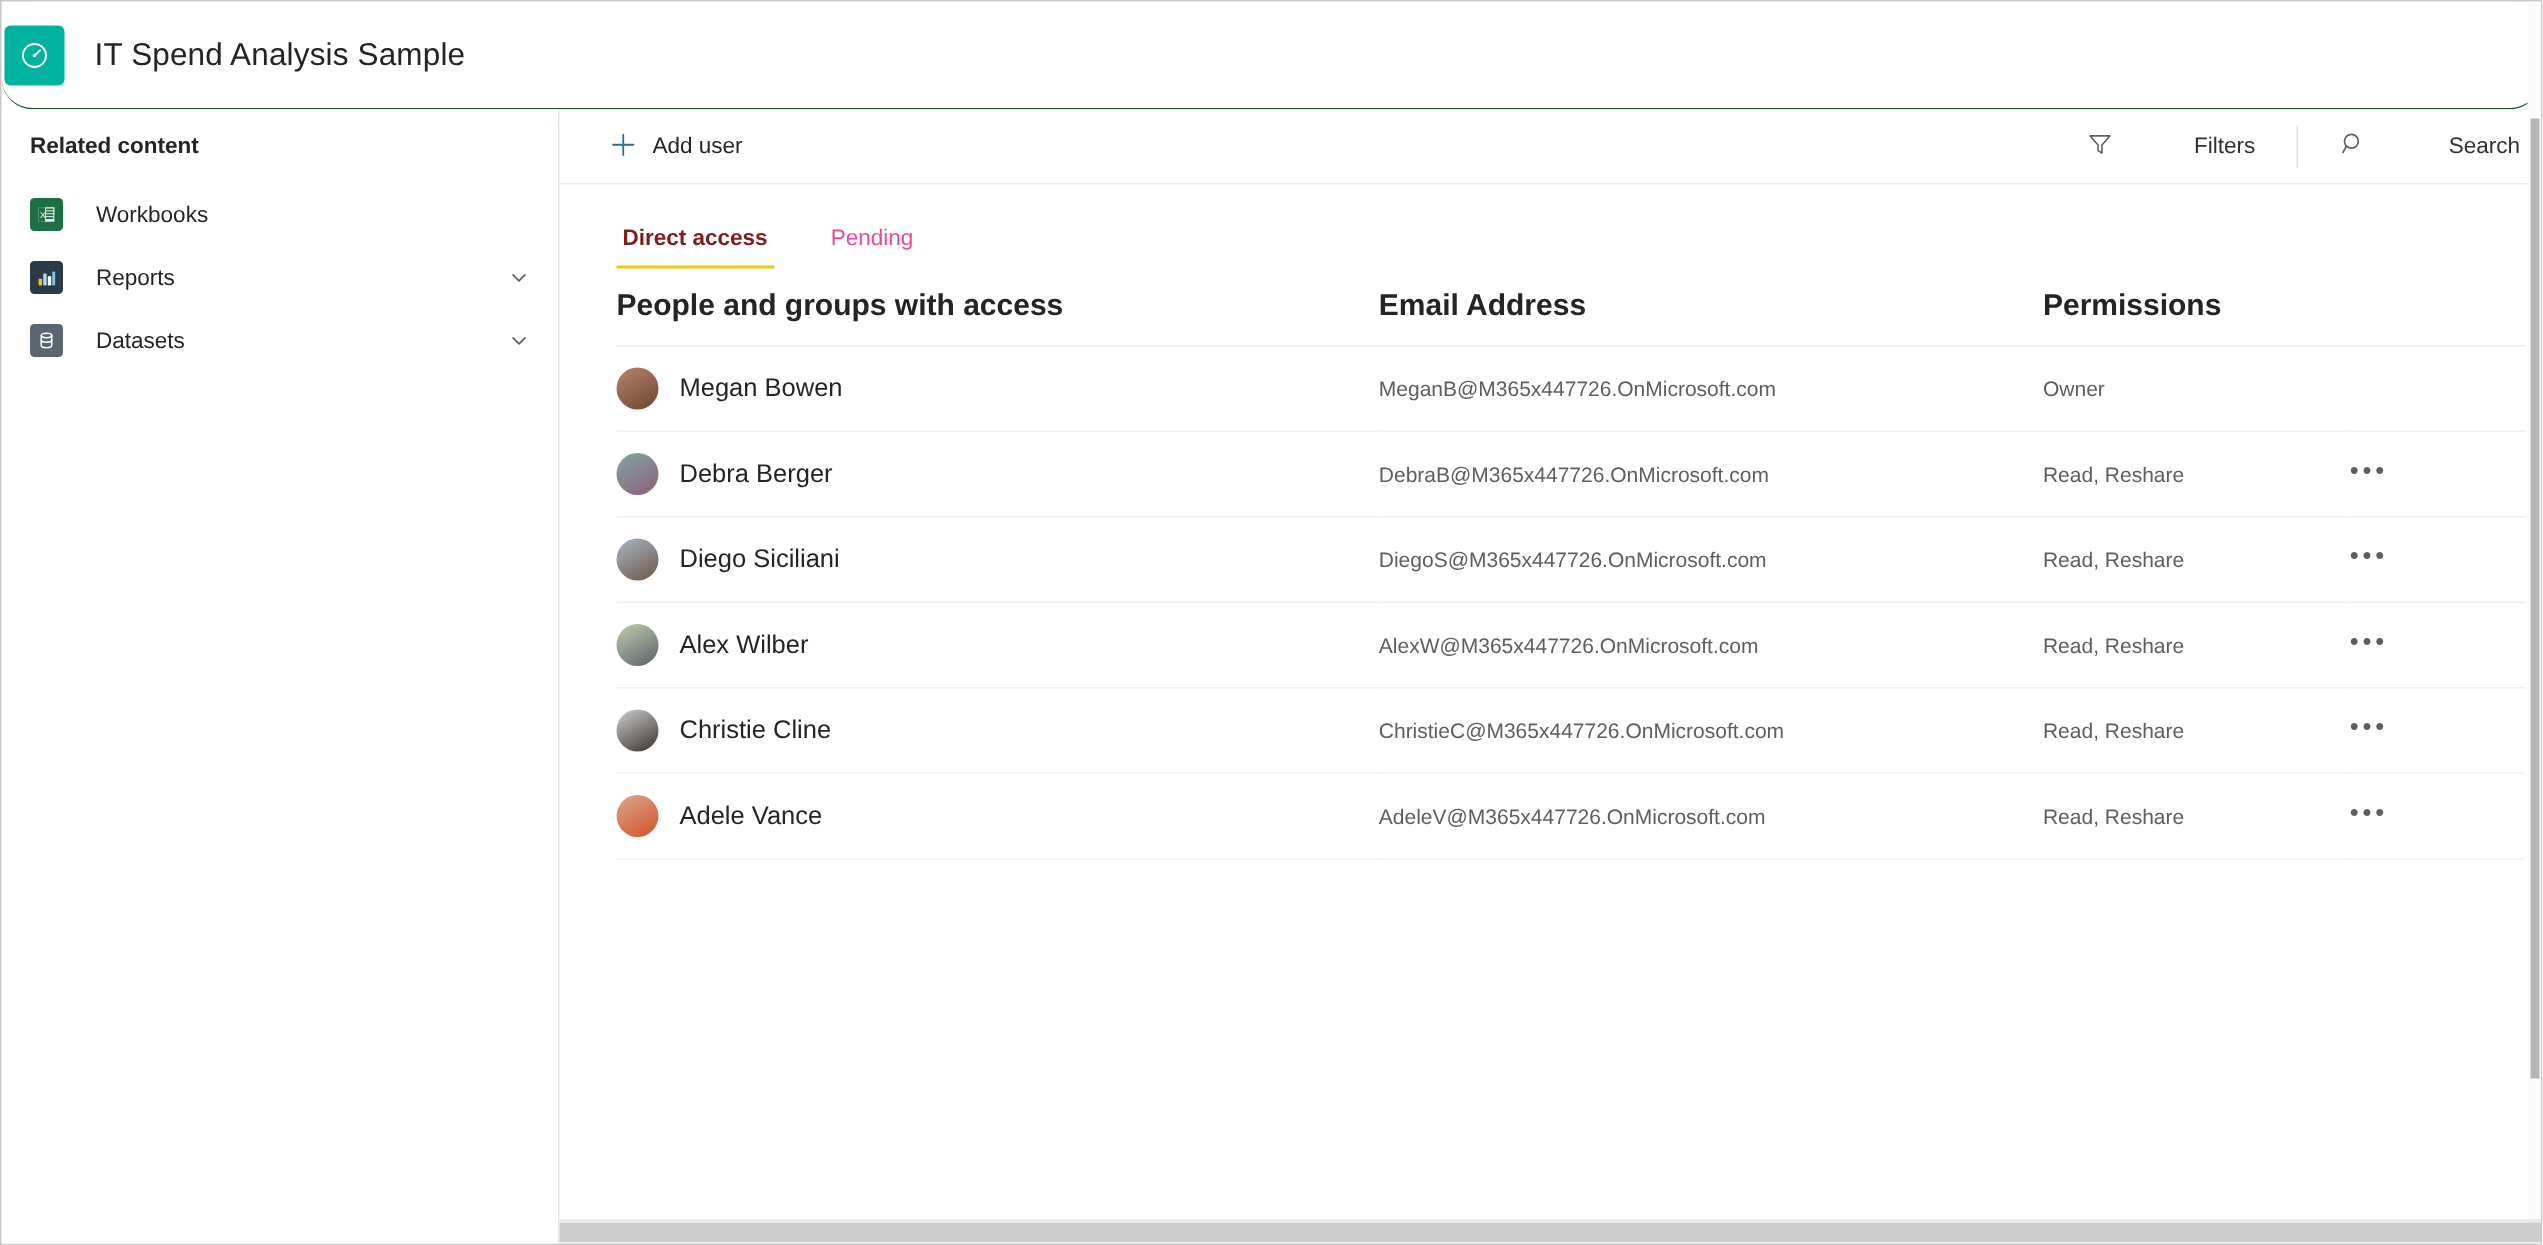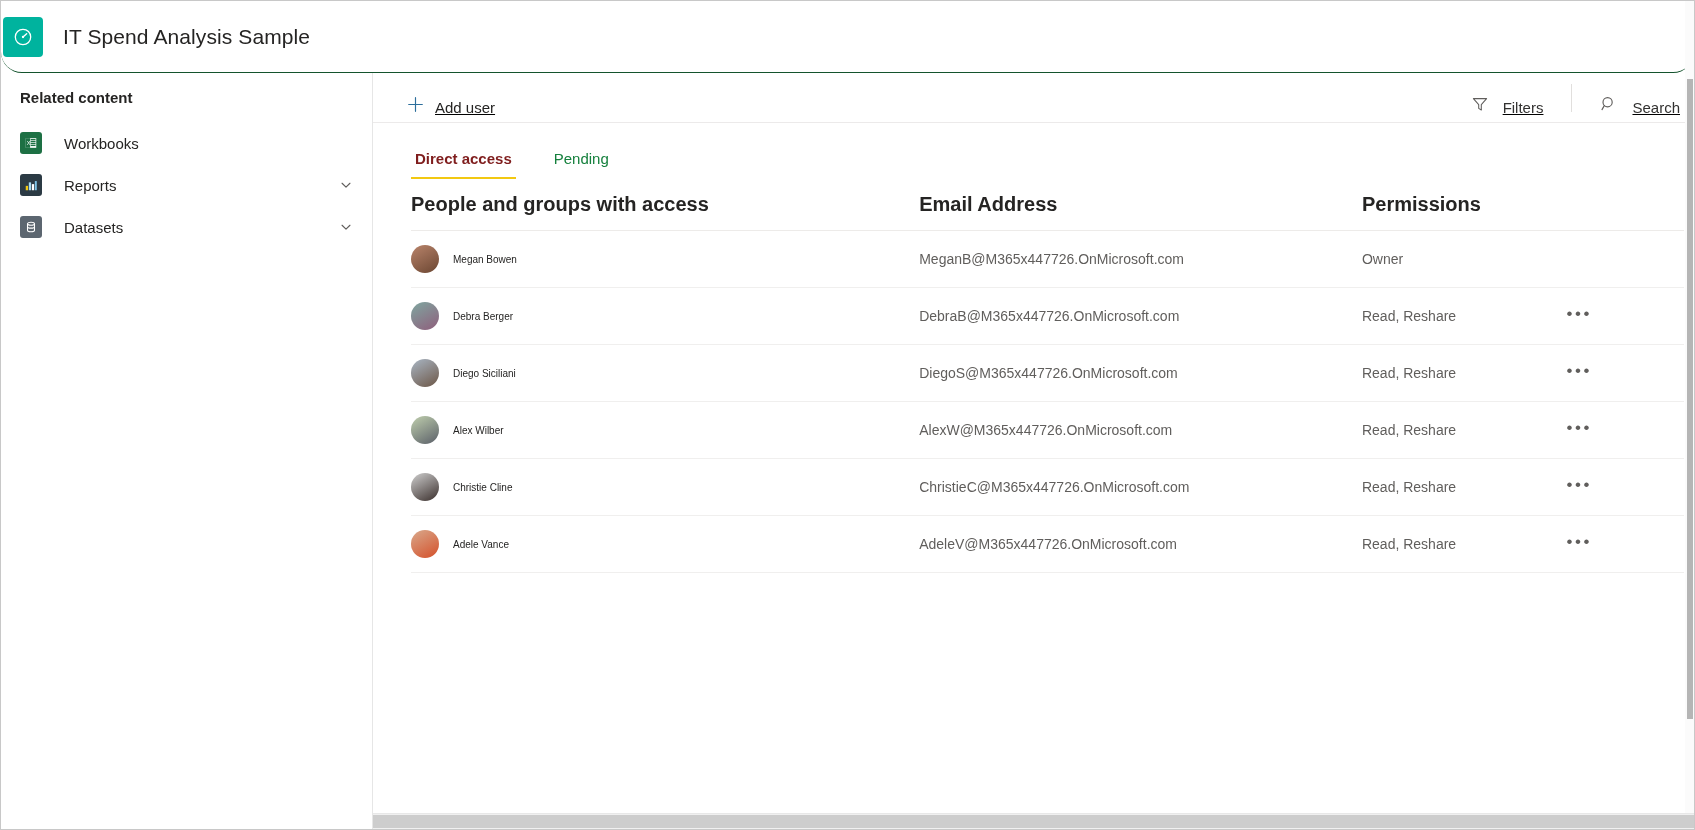--- a/index.html
+++ b/index.html
@@ -96,68 +96,67 @@
   .commandbar {
     height: 50px;
     display: flex;
     align-items: center;
     border-bottom: 1px solid #eceaea;
     padding: 0 0 0 26px;
     flex: 0 0 50px;
   }
   .cmd-btn {
     display: flex;
-    align-items: flex-end;
+    align-items: center;
     height: 36px;
     padding: 0 8px;
     cursor: pointer;
     background: none;
     border: 0;
     font-family: inherit;
-    text-decoration: underline;
   }
   .cmd-label {
     margin-left: 11px;
     font-size: 15px;
     color: #252423;
   }
   .cmd-right {
     margin-left: auto;
     display: flex;
     align-items: center;
     height: 100%;
   }
   .cmd-sep {
     width: 1px;
     height: 28px;
     background: #e1dfdd;
     margin: 0 14px;
   }
-  .cmd-right .cmd-btn { padding: 0 14px; }
+  .cmd-right .cmd-btn { padding: 0 14px; gap: 40px; }
   .cmd-right .cmd-label { margin-left: 14px; color: #323130; }
 
   
   .content-scroll {
     flex: 1 1 auto;
     overflow: hidden;
     position: relative;
     padding-left: 38px;
     padding-right: 10px;
   }
 
   
   .tabs {
     display: flex;
     align-items: flex-end;
     height: 56px;
     padding-top: 14px;
   }
   .tab {
     font-size: 15px;
-    color: #15803d;
+    color: #ec4899;
     padding: 0 4px 10px 4px;
     margin-right: 34px;
     cursor: pointer;
     border-bottom: 2px solid transparent;
     background: none;
     border-left: 0; border-right: 0; border-top: 0;
     font-family: inherit;
   }
   .tab.active {
     color: #7f1d1d;
@@ -191,21 +190,21 @@
   .person-cell { display: flex; align-items: center; }
   .avatar {
     width: 28px; height: 28px;
     border-radius: 50%;
     flex: 0 0 auto;
     overflow: hidden;
     position: relative;
   }
   .person-name {
     margin-left: 14px;
-    font-size: 10px;
+    font-size: 17px;
     color: #252423;
   }
   .email-text { font-size: 13.5px; color: #747474; }
   .perm-text  { font-size: 13.5px; color: #595959; }
 
   .ellipsis-btn {
     width: 32px; height: 32px;
     border: 0; background: none;
     cursor: pointer;
     display: flex; align-items: center; justify-content: center;

